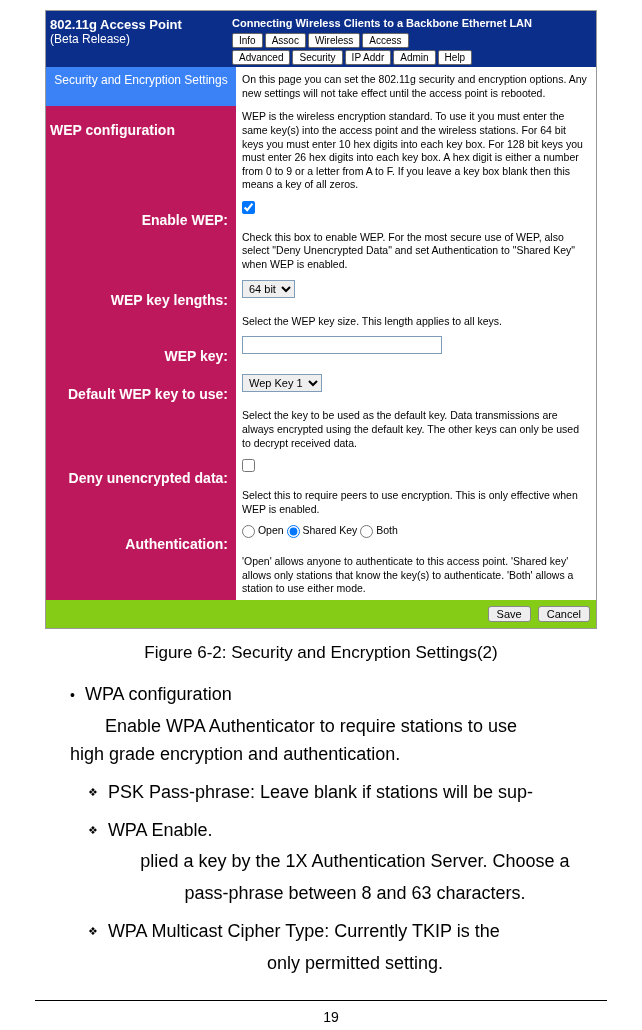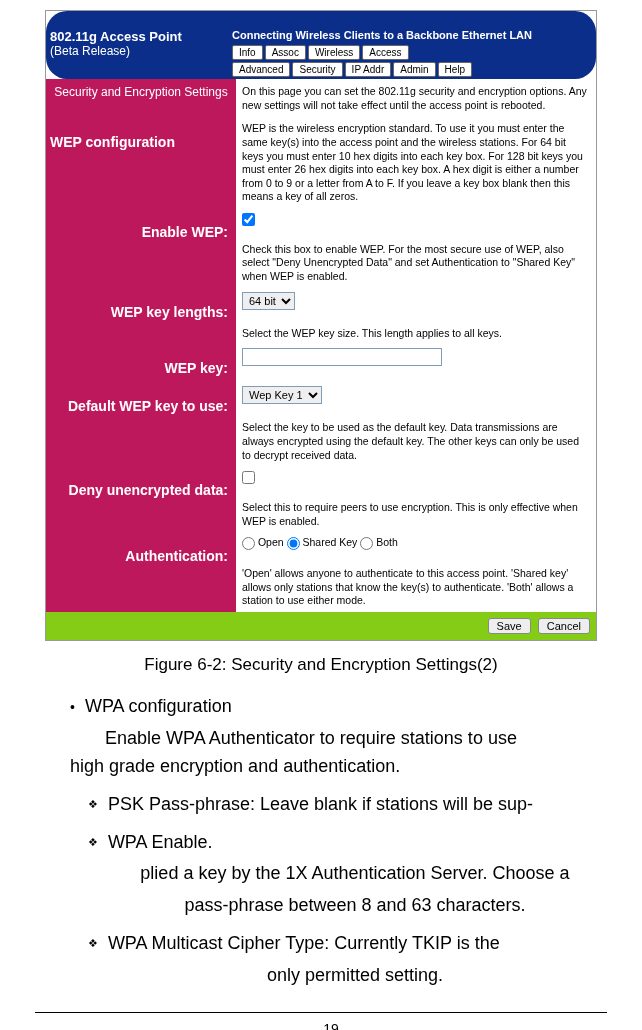--- a/index.html
+++ b/index.html
@@ -12,22 +12,21 @@
     .router-ui {
       margin: 10px 45px 0 45px;
       border: 1px solid #999;
       font-size: 11px;
     }
     .banner {
       background: #0B2E8A;
       color: #fff;
       display: flex;
       align-items: flex-start;
-      padding: 16px 4px 0 4px;
-      border-radius: 21px;
+      padding: 4px 4px 0 4px;
     }
     .banner-left {
       flex: 0 0 182px;
       padding: 2px 0;
     }
     .banner-title { font-weight: bold; font-size: 13px; color: #fff; }
     .banner-sub { font-size: 12px; color: #fff; }
     .banner-right {
       flex: 1;
       font-size: 10px;
@@ -47,21 +46,21 @@
     .left-col {
       flex: 0 0 190px;
       background: #be185d;
       color: #fff;
       text-align: right;
       padding: 16px 8px 6px 4px;
       font-weight: bold;
       font-size: 14px;
     }
     .left-col.header {
-      background: #be185d;
+      background: #3b82f6;
       color:#fff;
       font-weight: normal;
       font-size: 12px;
       text-align: center;
       padding: 6px 4px;
     }
     .right-col {
       flex: 1;
       background: #fff;
       color: #000;

